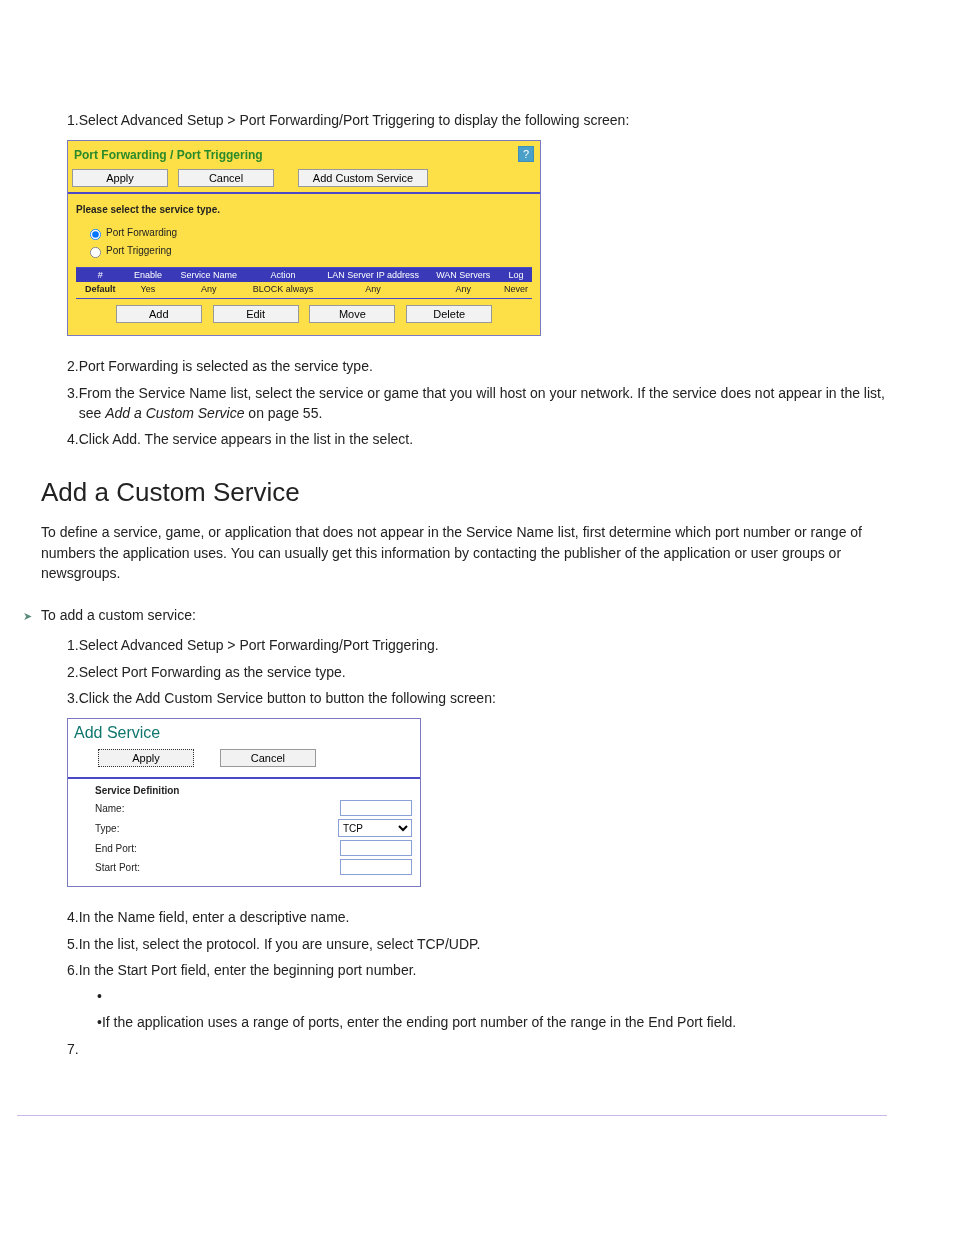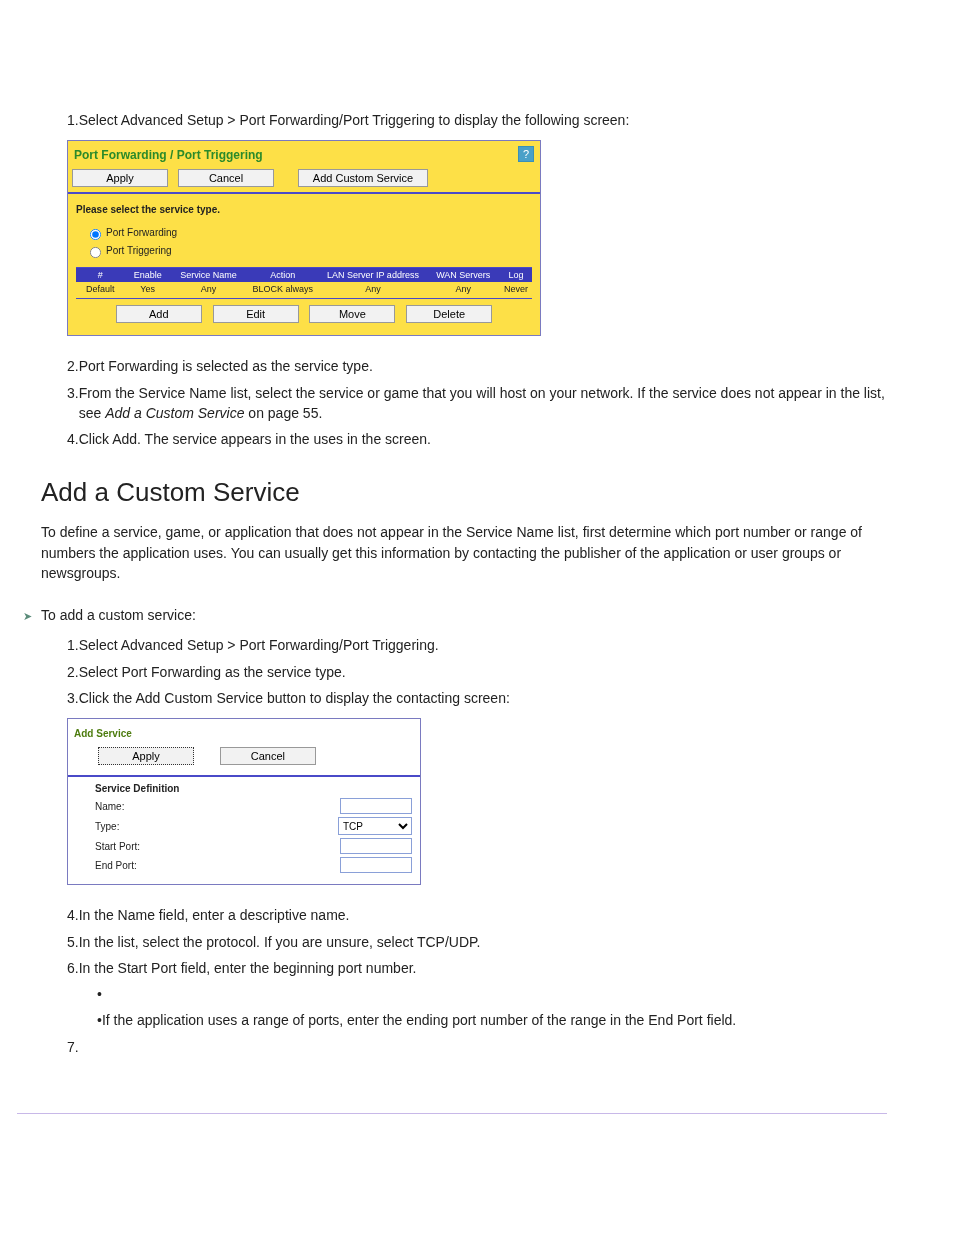--- a/index.html
+++ b/index.html
@@ -21,27 +21,27 @@
   .shot1-btnrow .btn-cancel{width:96px;margin-right:24px;}
   .shot1-btnrow .btn-acs{width:130px;}
   .shot1-body{padding:10px 8px 6px 8px;font-size:10px;color:#222;}
   .shot1-subhead{font-weight:bold;margin-bottom:10px;font-size:10px;}
   .radio-row{margin:2px 0 2px 8px;font-size:10px;}
   .radio-row input{margin-right:4px;vertical-align:middle;transform:scale(0.85);}
   .shot1-table{margin-top:8px;border-top:1px solid #4a4ac8;}
   .shot1-th{background:#3a3ab8;color:#fff;font-size:9px;}
   .shot1-th td,.shot1-td td{padding:2px 4px;text-align:center;}
   .shot1-td{font-size:9px;color:#222;}
-  .shot1-td .bold{font-weight:normal;}
+  .shot1-td .bold{font-weight:bold;}
   .shot1-footer{padding:6px 0 6px 0;text-align:center;border-top:1px solid #4a4ac8;margin-top:2px;}
   .shot1-footer button{font-size:11px;width:86px;height:18px;background:#f2f2f2;border:1px solid #999;margin:0 4px;cursor:pointer;}
   
   .shot2{border:1px solid #7a7ac0;width:352px;background:#fff;margin-top:10px;}
   .shot2-title{padding:5px 6px 4px 6px;}
-  .shot2-title-text{color:#4d7c0f;font-weight:bold;font-size:10px;}
+  .shot2-title-text{color:#0f766e;font-weight:normal;font-size:16px;}
   .shot2-btnrow{padding:3px 10px 10px 30px;border-bottom:2px solid #4a4ac8;}
   .shot2-btnrow button{font-size:11px;height:18px;width:96px;background:#f2f2f2;border:1px solid #999;cursor:pointer;margin-right:22px;}
   .shot2-btnrow .apply-focus{border:1px dotted #333;}
   .shot2-body{padding:6px 8px 8px 8px;font-size:10px;margin-left:19px;}
   .shot2-sub{font-weight:bold;margin-bottom:4px;}
   .field-row{display:flex;justify-content:space-between;align-items:center;margin:3px 0;}
   .field-row label{font-size:10px;}
   .field-row input[type=text]{width:66px;height:14px;border:1px solid #8aa0d8;font-size:10px;padding:0 2px;}
   .field-row select{width:74px;height:18px;border:1px solid #8aa0d8;font-size:10px;background:#fff;}
   hr.page-rule{border:none;border-top:1px solid #c8b8e8;margin:56px 0 0 -50px;width:870px;}
@@ -112,21 +112,21 @@
       <span>Port Forwarding is selected as the service type.</span>
     </div>
   <div class="step-line" style="display:flex;">
       <span class="num">3.</span>
     <span style="flex:1">
       <span>From the </span><span class="bold">Service Name</span><span> list, select the service or game that you will host on your network. If the service does not appear in the list, see </span><span class="italic-link">Add a Custom Service</span><span> on page 55.</span>
     </span>
   </div>
   <div class="step-line" style="display:flex;">
       <span class="num">4.</span>
-    <span><span>Click </span><span class="bold">Add</span><span>. The service appears in the uses in the screen.</span></span>
+    <span><span>Click </span><span class="bold">Add</span><span>. The service appears in the list in the select.</span></span>
   </div>
 
   <div class="section-heading" style="margin-left:-26px;">Add a Custom Service</div>
   <div class="body-text" style="margin-left:-26px;">To define a service, game, or application that does not appear in the Service Name list, first determine which port number or range of numbers the application uses. You can usually get this information by contacting the publisher of the application or user groups or newsgroups.</div>
 
   <div style="height:18px"></div>
   <div style="position:relative;margin-left:-26px;">
     <span class="arrow-bullet" style="left:-18px;top:3px;">➤</span>
     <span class="bold">To add a custom service:</span>
   </div>
@@ -135,47 +135,47 @@
   <div class="step-line" style="display:flex;">
       <span class="num">1.</span>
     <span><span>Select </span><span class="bold">Advanced Setup &gt; Port Forwarding/Port Triggering</span><span>.</span></span>
   </div>
   <div class="step-line" style="display:flex;">
       <span class="num">2.</span>
     <span><span>Select </span><span class="bold">Port Forwarding</span><span> as the service type.</span></span>
   </div>
   <div class="step-line" style="display:flex;">
       <span class="num">3.</span>
-    <span><span>Click the </span><span class="bold">Add Custom Service</span><span> button to display the contacting screen:</span></span>
+    <span><span>Click the </span><span class="bold">Add Custom Service</span><span> button to button the following screen:</span></span>
   </div>
 
   <div class="shot2">
     <div class="shot2-title"><span class="shot2-title-text">Add Service</span></div>
     <div class="shot2-btnrow">
       <button class="apply-focus">Apply</button>
       <button>Cancel</button>
     </div>
     <div class="shot2-body">
       <div class="shot2-sub">Service Definition</div>
       <div class="field-row">
           <label>Name:</label>
           <input type="text" style="">
         </div>
       <div class="field-row">
           <label>Type:</label>
         <select><option>TCP</option></select>
       </div>
       <div class="field-row">
+          <label>End Port:</label>
+          <input type="text" style="">
+        </div>
+      <div class="field-row">
           <label>Start Port:</label>
           <input type="text" style="">
         </div>
-      <div class="field-row">
-          <label>End Port:</label>
-          <input type="text" style="">
-        </div>
     </div>
   </div>
 
   <div style="height:14px"></div>
   <div class="step-line" style="display:flex;">
       <span class="num">4.</span>
       <span>In the Name field, enter a descriptive name.</span>
     </div>
   <div class="step-line" style="display:flex;">
       <span class="num">5.</span>

